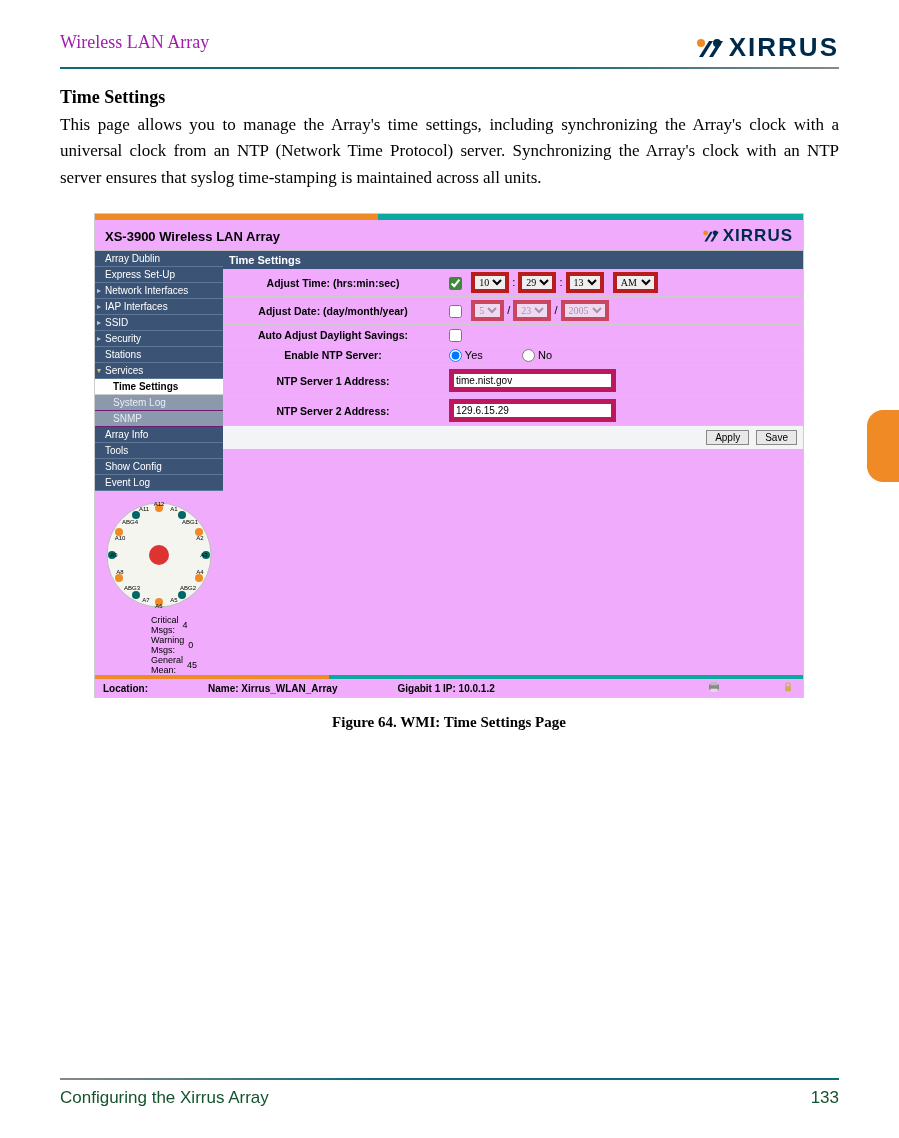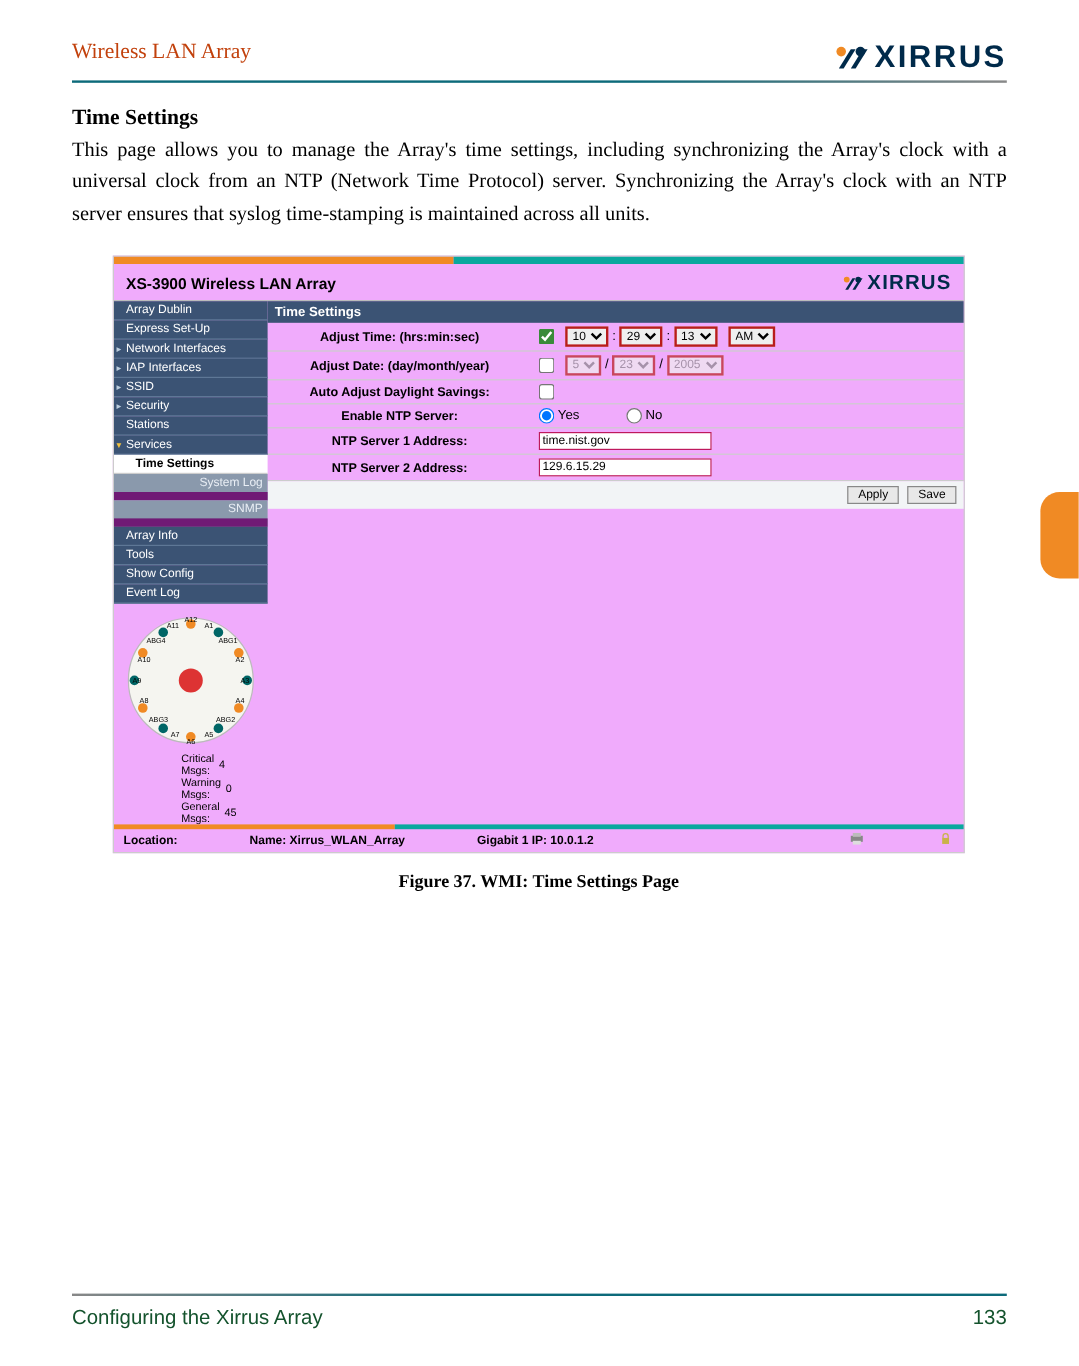--- a/index.html
+++ b/index.html
@@ -13,21 +13,21 @@
     color: #000;
   }
   
   .page-header {
     display: flex;
     justify-content: space-between;
     align-items: flex-start;
     margin-bottom: 4px;
   }
   .page-header-title {
-    color: #c2410c;
+    color: #a21caf;
     font-family: Palatino, Georgia, serif;
     font-size: 18px;
   }
   .header-logo {
     display: flex;
     align-items: center;
     font-weight: 900;
     font-family: Arial, sans-serif;
     font-size: 26px;
     letter-spacing: 2px;
@@ -117,22 +117,21 @@
     background: #fff;
     color: #000;
     font-weight: bold;
     padding-left: 18px;
     border-bottom: 1px solid #ccc;
   }
   .sidebar-sub-sel {
     background: #8a99ac;
     color: #e9eef5;
     padding-left: 18px;
-    border-bottom: 7px solid #701a75;
-    text-align: right;
+    border-bottom: 1px solid #701a75;
   }
   .sidebar-services-open::before {
     content: "▾";
     position:absolute;
     left:2px;
     font-size:8px;
     top:3px;
     color:#f0c040;
   }
   
@@ -156,27 +155,28 @@
     vertical-align: middle;
   }
   .settings-table td.label {
     font-weight: bold;
     width: 220px;
     font-size: 10.5px;
     text-align: center;
   }
   .settings-table input[type=text] {
     font-size: 10px;
-    border: 1px solid #be185d;
+    border: 5px solid #be185d;
     padding: 1px 2px;
-    width: 144px;
+    width: 167px;
   }
   .settings-table select {
     font-size: 10px;
-    border: 2px solid #b91c1c;
+    border: 4px solid #b91c1c;
+    font-family: Liberation Serif, serif;
   }
   .settings-table select.wide { width: 300px; }
   .btn-row {
     text-align: right;
     padding: 4px 6px;
     background: #f2f4f6;
   }
   .btn {
     font-size: 10px;
     border: 1px solid #888;
@@ -376,21 +376,21 @@
             <span>Critical Msgs:</span>
             <span class="msgs-val">4</span>
           </div>
           <div class="msgs-row">
             <span class="dot orange"></span>
             <span>Warning Msgs:</span>
             <span class="msgs-val">0</span>
           </div>
           <div class="msgs-row">
             <span class="dot yellow"></span>
-            <span>General Msgs:</span>
+            <span>General Mean:</span>
             <span class="msgs-val">45</span>
           </div>
         </div>
       </div>
     </div>
 
     <div class="main">
       <div class="main-header">Time Settings</div>
       <table class="settings-table">
         <tbody>
@@ -466,21 +466,21 @@
     </span>
     <span>
       <svg class="lock-icon" viewBox="0 0 12 14">
           <rect x="2" y="6" width="8" height="7" fill="#c9b24a"></rect>
           <path d="M3 6 V4 a3 3 0 0 1 6 0 V6" fill="none" stroke="#c9b24a" stroke-width="1.5"></path>
         </svg>
     </span>
   </div>
 </div>
 
-<div class="fig-caption">Figure 37. WMI: Time Settings Page</div>
+<div class="fig-caption">Figure 64. WMI: Time Settings Page</div>
 
 <div class="side-tab"></div>
 
 <div class="page-footer-rule"></div>
 <div class="page-footer">
   <span>Configuring the Xirrus Array</span>
   <span>133</span>
 </div>
 
 </body></html>

